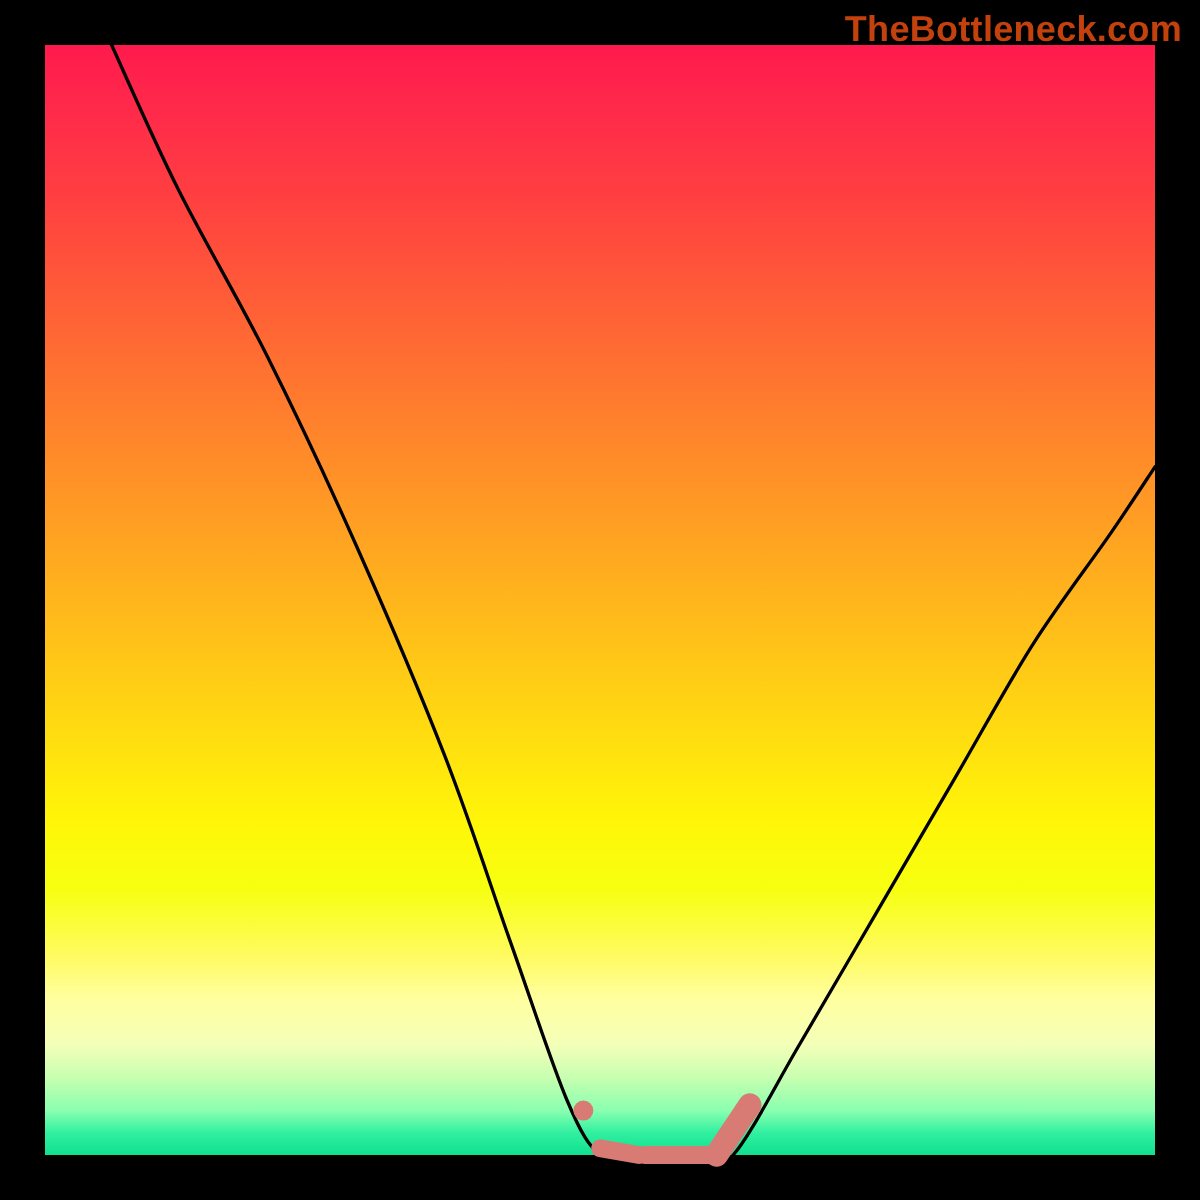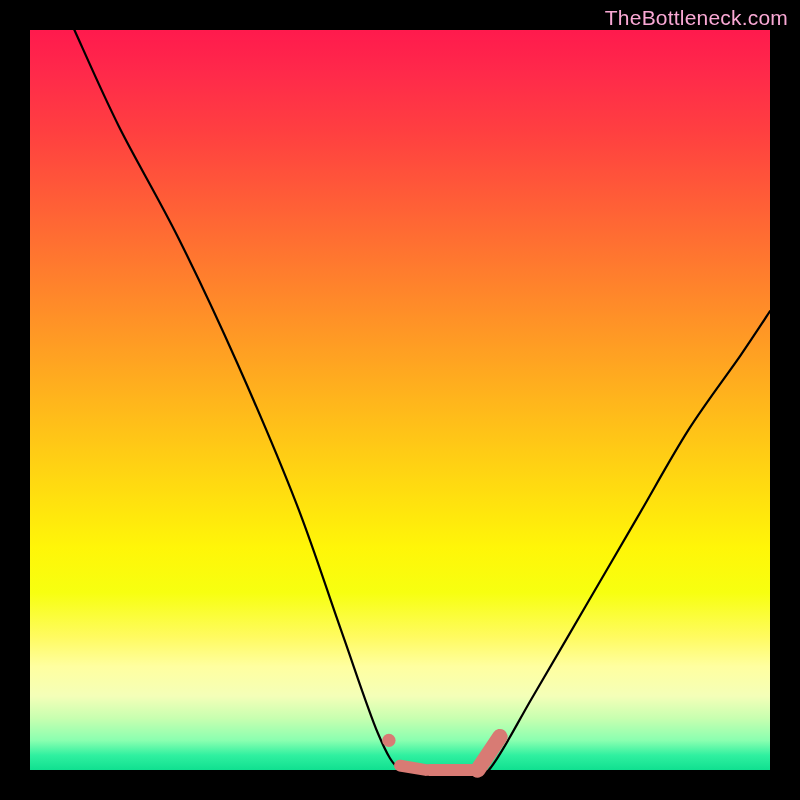--- a/index.html
+++ b/index.html
@@ -45,23 +45,23 @@
       #c8ffb0 93%,
       #8affb0 96%,
       #30f0a0 98%,
       #10e090 100%
     );
   }
   .watermark {
     position: absolute;
     top: 6px;
     right: 12px;
-    color: #f9a8d4;
-    font-size: 21px;
-    font-weight: 400;
+    color: #c2410c;
+    font-size: 24px;
+    font-weight: 700;
     letter-spacing: 0.2px;
     user-select: none;
   }
   svg.curves {
     position: absolute;
     left: 0;
     top: 0;
     width: 740px;
     height: 740px;
     overflow: visible;

